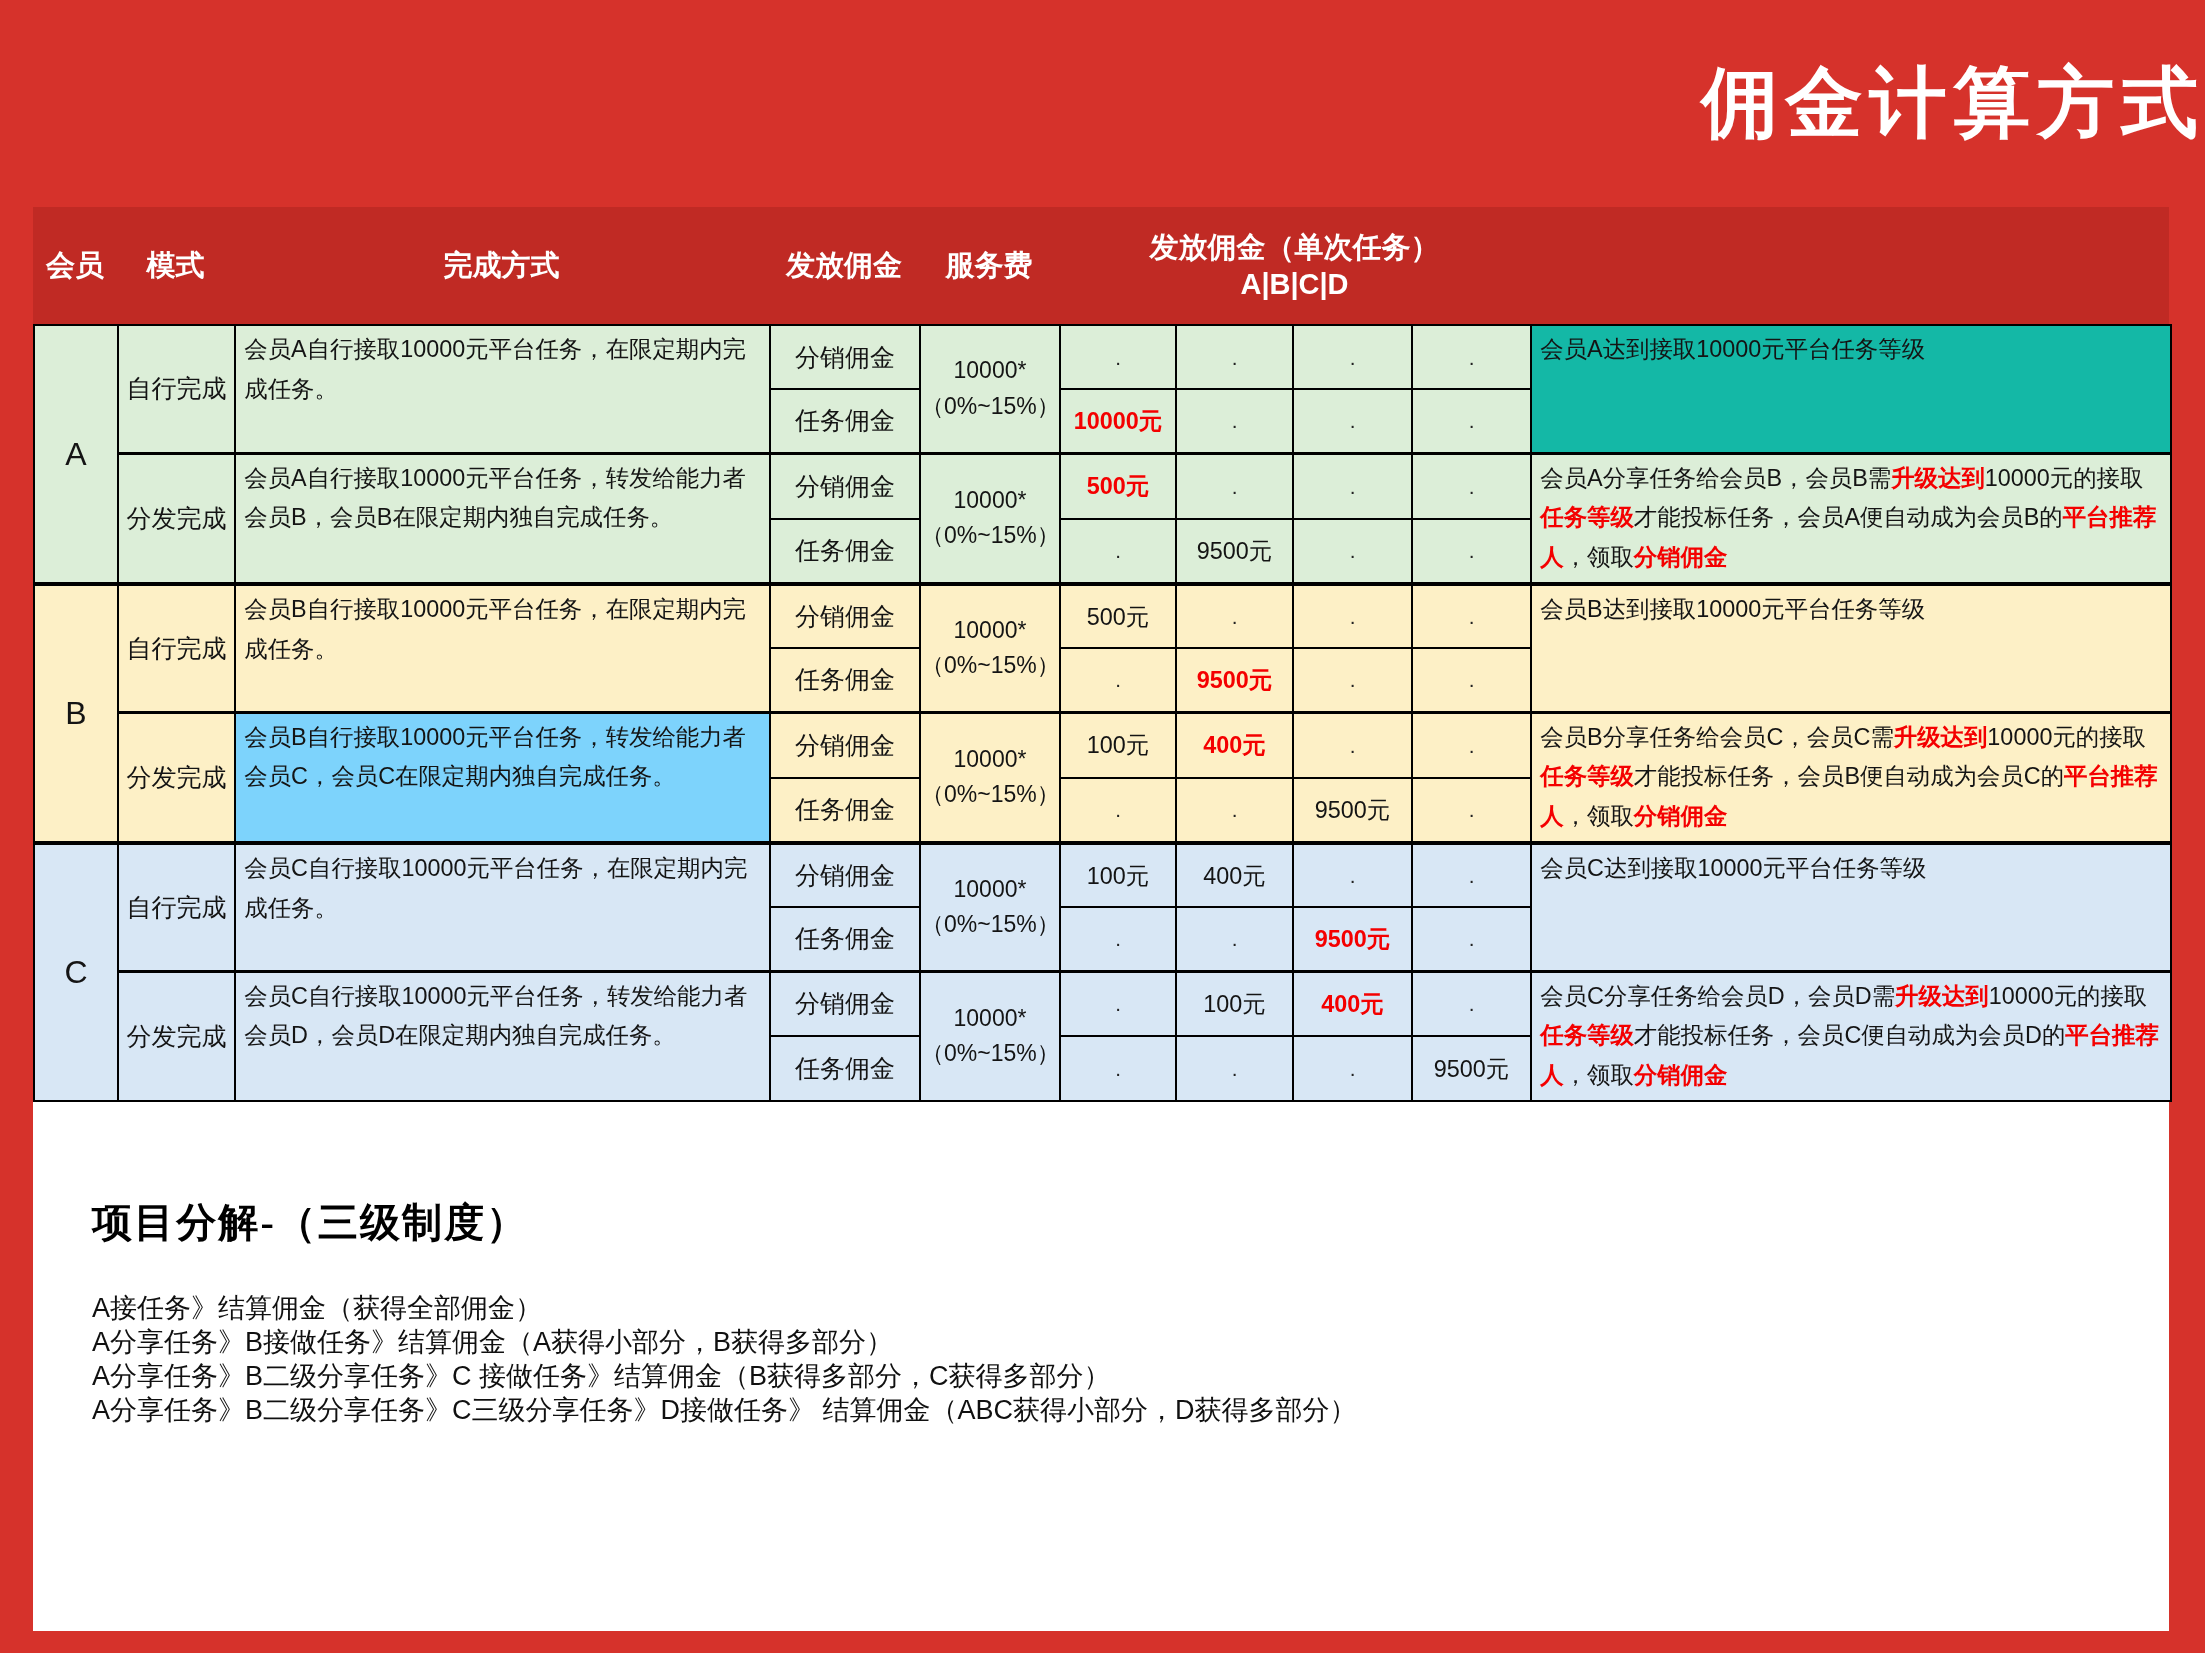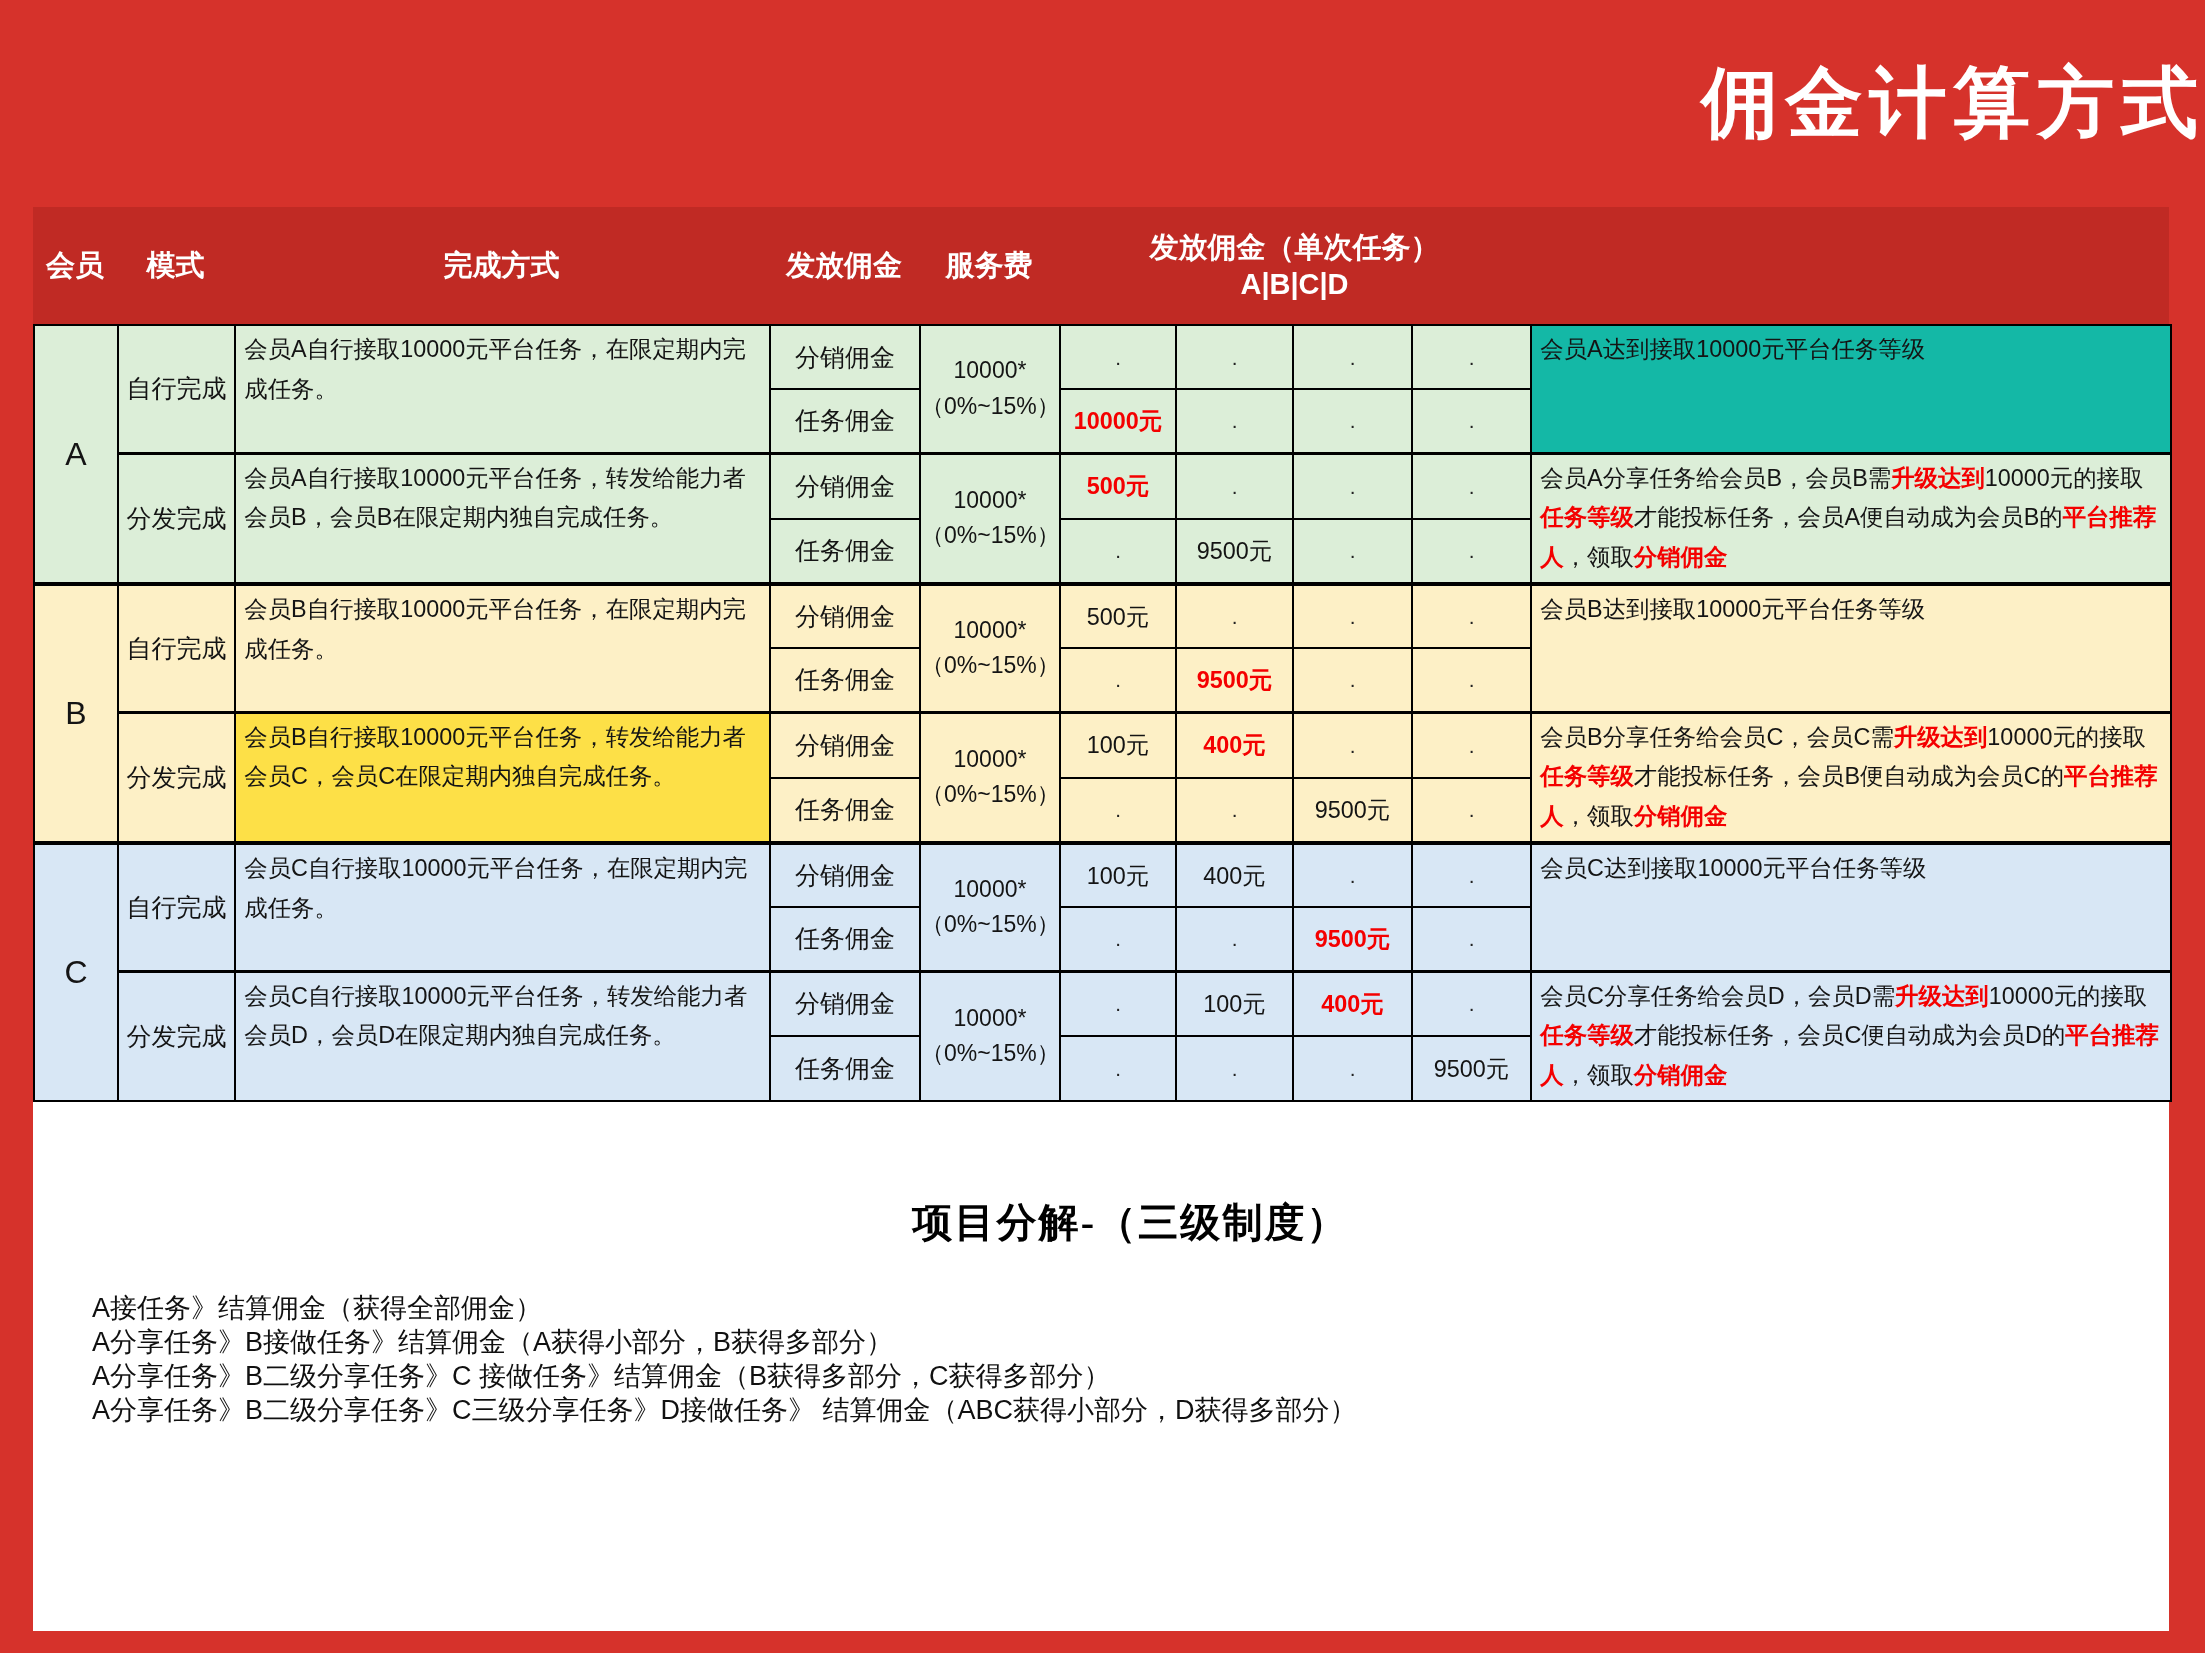--- a/index.html
+++ b/index.html
@@ -42,21 +42,21 @@
     text-align:left;vertical-align:top;padding:4.1px 8.3px;
     font-size:23.4px;line-height:1.7;
   }
   .b{font-weight:normal;}
   .red{color:#f40000;font-weight:bold;}
   .dot{font-size:20.7px;color:#222;}
   
   .breakdown{padding:93px 0 0 59px;}
   .breakdown h2{
     margin:0;font-family:"Liberation Serif","DejaVu Serif",serif;
-    font-weight:bold;font-size:40px;color:#000;letter-spacing:2.1px;text-align:center;
+    font-weight:bold;font-size:40px;color:#000;letter-spacing:2.1px;
   }
   .blines{margin-top:41px;font-size:27px;line-height:34px;font-weight:500;color:#101010;}
 </style>
 </head>
 <body>
 
 <h1 class="title">佣金计算方式</h1>
 
 <div class="panel">
 
@@ -146,21 +146,21 @@
         </tr>
         <tr class="r-sub">
           <td class="ctype" style="background-color: rgb(253, 240, 198);">任务佣金</td>
           <td class="amt" style="background-color: rgb(253, 240, 198);"><span class="dot">.</span></td>
           <td class="amt" style="background-color: rgb(253, 240, 198);"><span class="red">9500元</span></td>
           <td class="amt" style="background-color: rgb(253, 240, 198);"><span class="dot">.</span></td>
           <td class="amt" style="background-color: rgb(253, 240, 198);"><span class="dot">.</span></td>
         </tr>
         <tr class="r-mode">
           <td class="mode" rowspan="2" style="background-color: rgb(253, 240, 198);">分发完成</td>
-          <td class="desc" rowspan="2" style="background-color: #fde047;"><span class="b">会员B</span><span>自行接取10000元平台任务，转发给能力者</span><span class="b">会员C</span><span>，</span><span class="b">会员C</span><span>在限定期内独自完成任务。</span></td>
+          <td class="desc" rowspan="2" style="background-color: #7dd3fc;"><span class="b">会员B</span><span>自行接取10000元平台任务，转发给能力者</span><span class="b">会员C</span><span>，</span><span class="b">会员C</span><span>在限定期内独自完成任务。</span></td>
           <td class="ctype" style="background-color: rgb(253, 240, 198);">分销佣金</td>
           <td class="fee" rowspan="2" style="background-color: rgb(253, 240, 198);">
             <div>10000*</div>
             <div>（0%~15%）</div>
           </td>
           <td class="amt" style="background-color: rgb(253, 240, 198);"><span>100元</span></td>
           <td class="amt" style="background-color: rgb(253, 240, 198);"><span class="red">400元</span></td>
           <td class="amt" style="background-color: rgb(253, 240, 198);"><span class="dot">.</span></td>
           <td class="amt" style="background-color: rgb(253, 240, 198);"><span class="dot">.</span></td>
           <td class="remark" rowspan="2" style="background-color: rgb(253, 240, 198);"><span class="b">会员B</span><span>分享任务给</span><span class="b">会员C</span><span>，</span><span class="b">会员C需</span><span class="red">升级达到</span><span>10000元的接取</span><span class="red">任务等级</span><span>才能投标任务，</span><span class="b">会员B</span><span>便自动成为</span><span class="b">会员C</span><span>的</span><span class="red">平台推荐人</span><span>，领取</span><span class="red">分销佣金</span></td>

